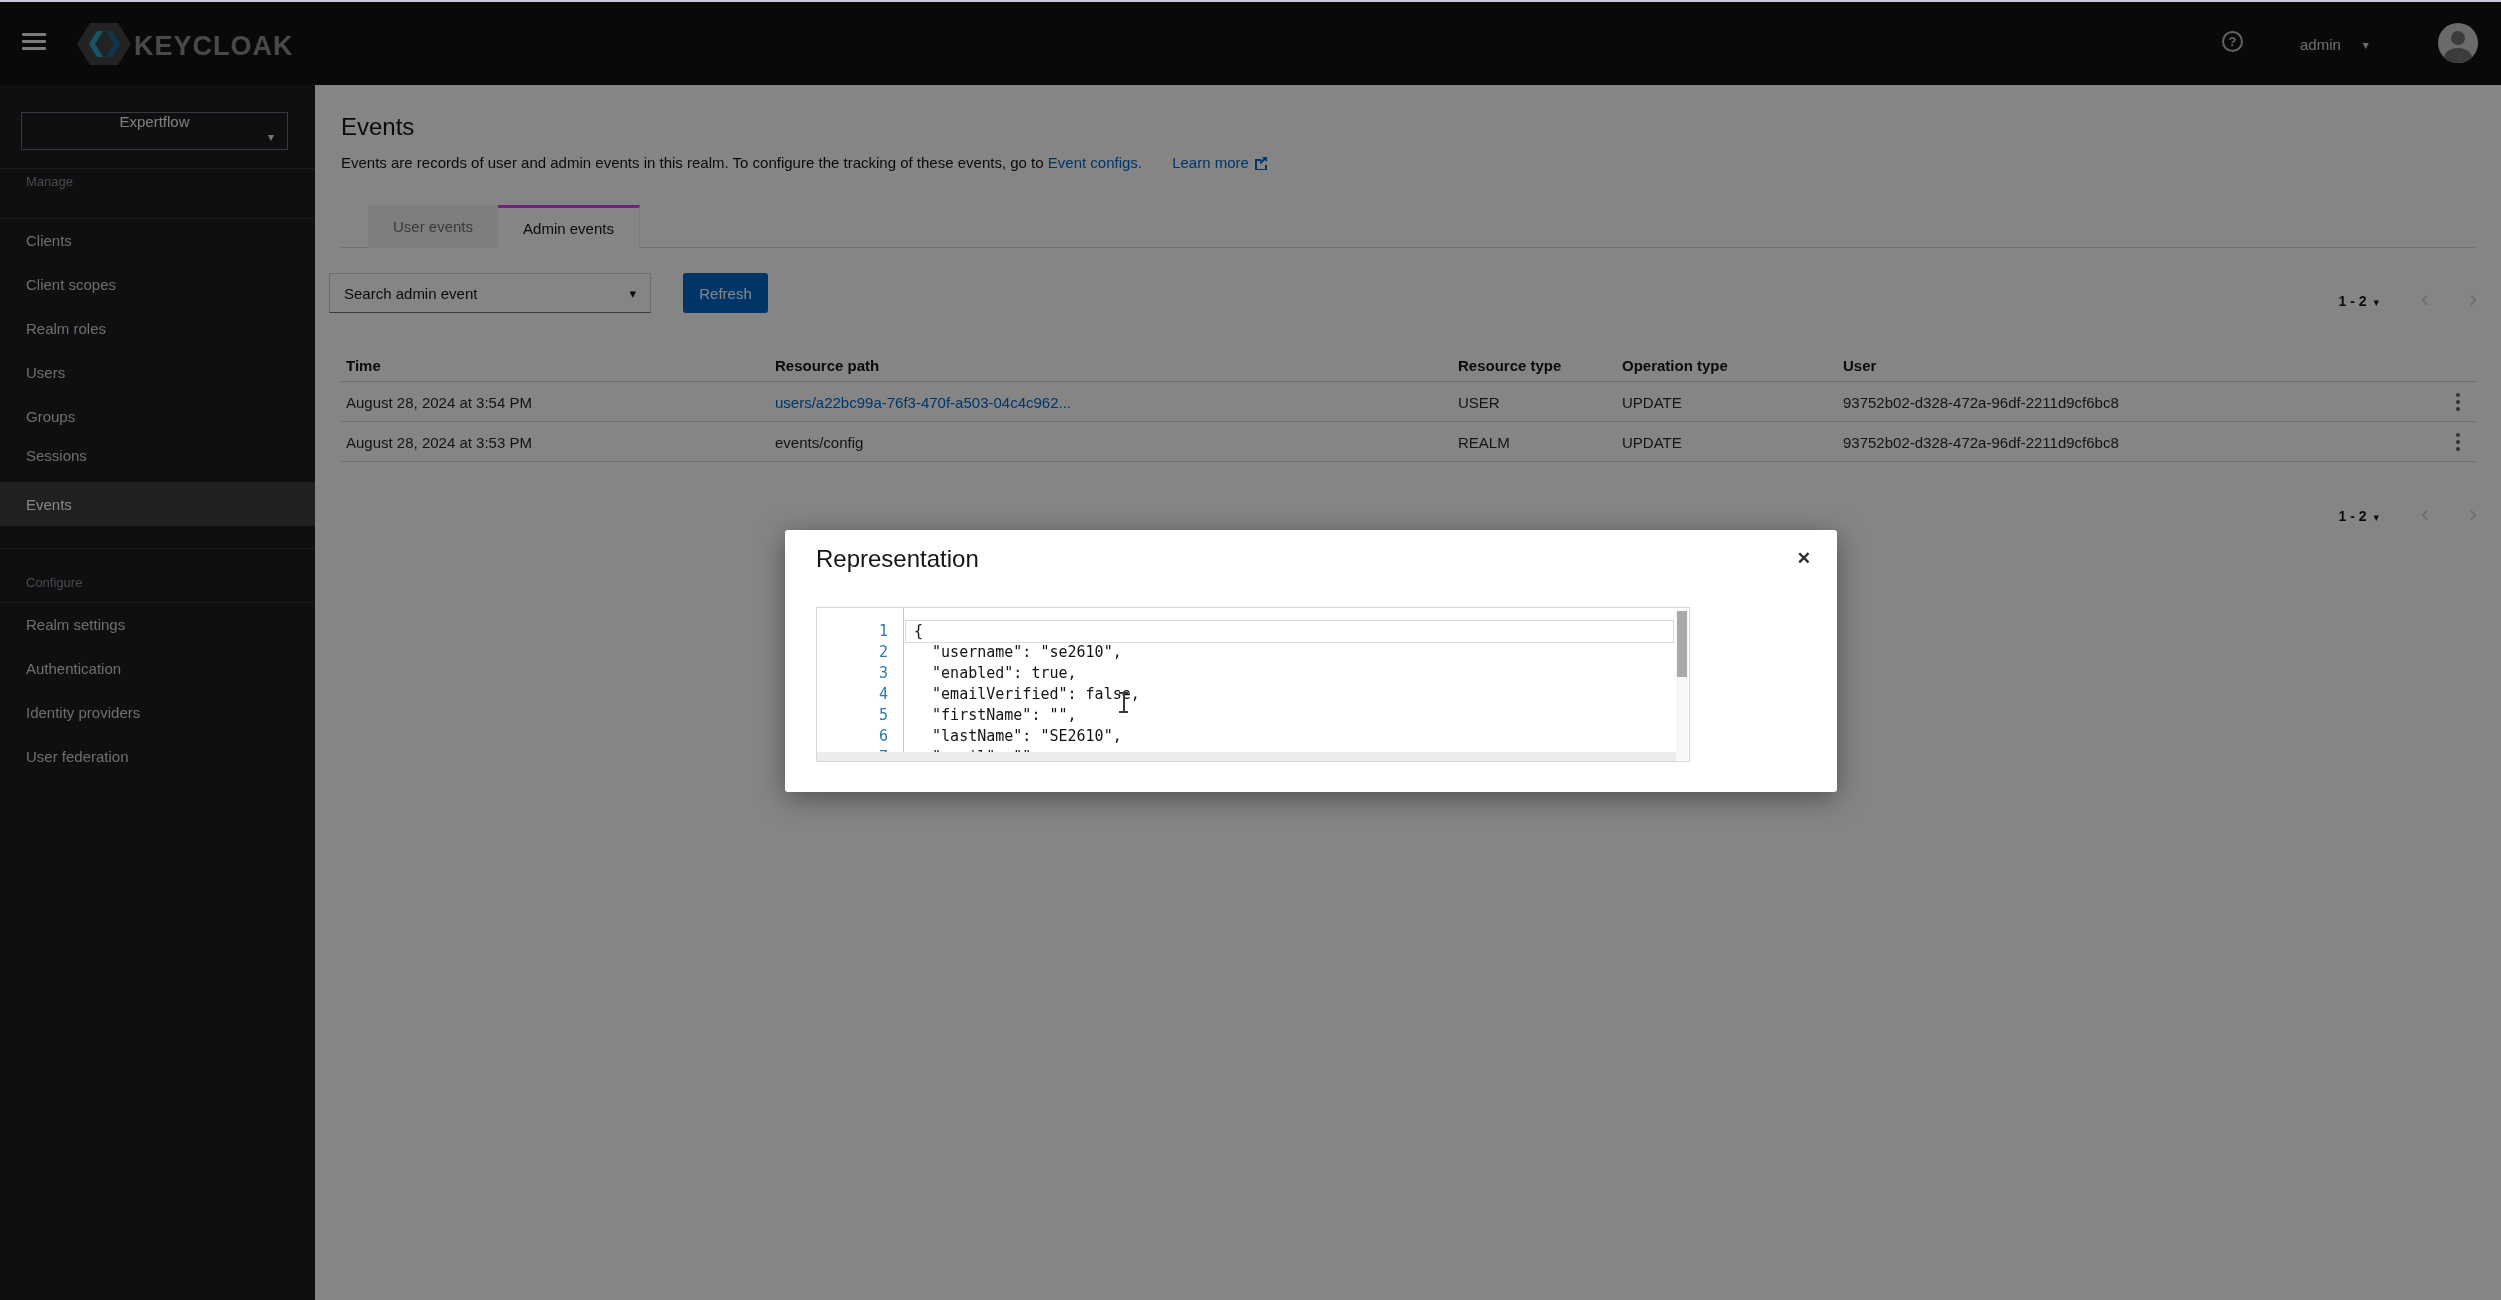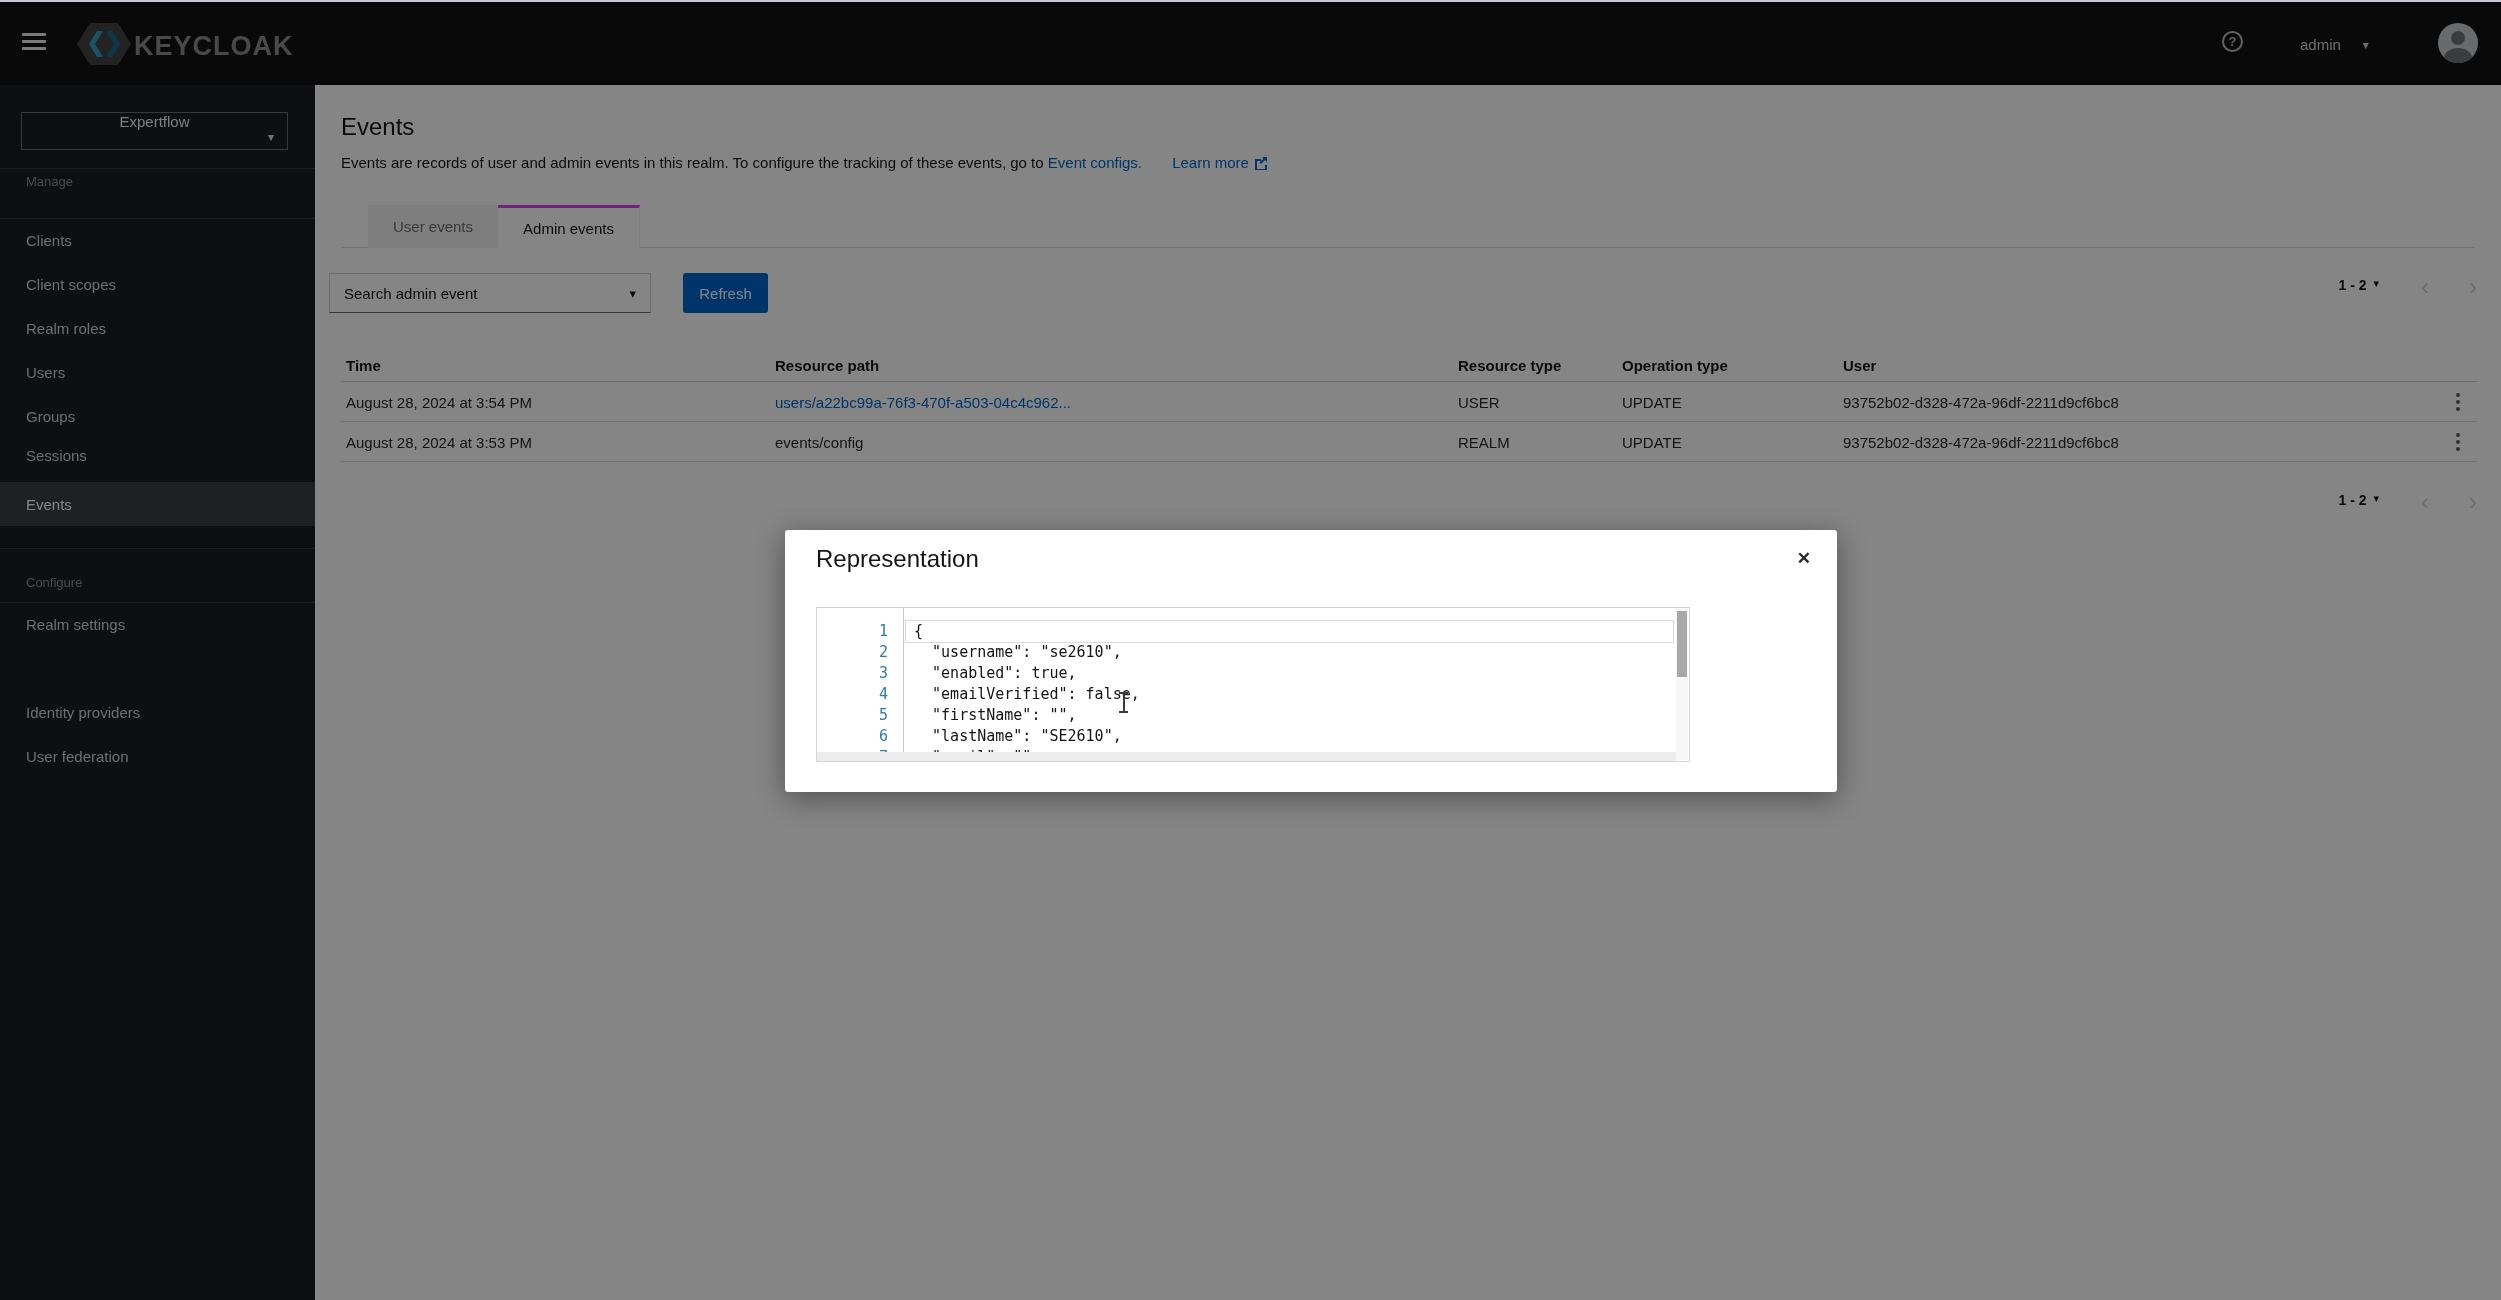--- a/index.html
+++ b/index.html
@@ -47,21 +47,21 @@
   .tab.inactive { background:#f2f2f2; color:#6a6e73; margin-left:27px; }
   .tab.active { background:#fff; color:#151515; border-top:3px solid #d946ef; border-right:1px solid #f0f0f0; margin-bottom:-1px; }
 
   .toolbar { position:absolute; left:0; right:0; top:188px; height:40px; }
   .search-select { position:absolute; left:14px; top:0; width:322px; height:40px; border:1px solid #d2d2d2; border-bottom:1px solid #6a6e73;
                    background:#fff; display:flex; align-items:center; padding:0 14px; font-size:15px; color:#151515; cursor:pointer; }
   .search-select .caret { margin-left:auto; font-size:13px; color:#151515; }
   .refresh-btn { position:absolute; left:368px; top:0; width:85px; height:40px; background:#0066cc; color:#fff; border:none;
                  border-radius:3px; font-size:15px; font-family:inherit; cursor:pointer; }
 
-  .pagination { position:absolute; right:24px; height:32px; display:flex; align-items:flex-start; }
+  .pagination { position:absolute; right:24px; height:32px; display:flex; align-items:flex-end; }
   .pagination.top { top:192px; }
   .pagination.bottom { top:407px; }
   .pg-range { font-size:14px; font-weight:600; color:#151515; }
   .pg-caret { font-size:11px; color:#151515; margin-left:7px; cursor:pointer; }
   .pg-prev { margin-left:42px; } .pg-next { margin-left:40px; }
   .pg-chevron { font-size:24px; color:#cfd1d3; line-height:20px; cursor:default; }
 
   .table { position:absolute; left:26px; width:2136px; top:263px; }
   .t-head { position:relative; height:34px; border-bottom:1px solid #d2d2d2; }
   .t-row { position:relative; height:40px; border-bottom:1px solid #d8d8d8; }
@@ -141,20 +141,21 @@
   <div class="nav-item" style="top:265px">Users</div>
   <div class="nav-item" style="top:309px">Groups</div>
   <div class="nav-item" style="top:348px">Sessions</div>
   <div class="nav-item selected" style="top:397px">Events</div>
 
   <div class="side-divider" style="top:463px"></div>
   <div class="nav-section-label" style="top:490px">Configure</div>
   <div class="side-divider" style="top:517px"></div>
 
   <div class="nav-item" style="top:517px">Realm settings</div>
+  <div class="nav-item" style="top:561px">Authentication</div>
   <div class="nav-item" style="top:605px">Identity providers</div>
   <div class="nav-item" style="top:649px">User federation</div>
 </div>
 
 <div class="main">
   <div class="page-title">Events</div>
   <div class="page-desc">
     <span>Events are records of user and admin events in this realm. To configure the tracking of these events, go to</span>
     <a>Event configs.</a>
     <a class="learn-more"><span>Learn more</span><span class="ext-icon"><svg width="14" height="14" viewBox="0 0 14 14">

